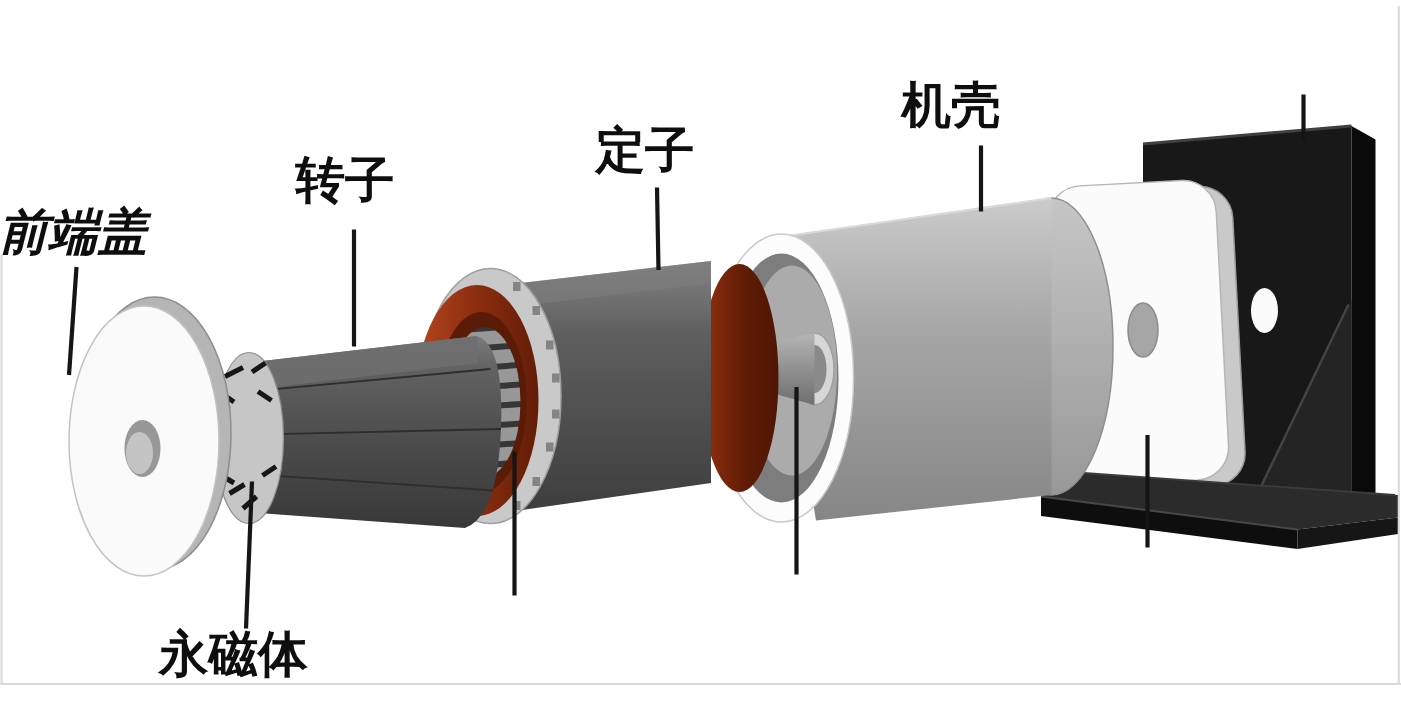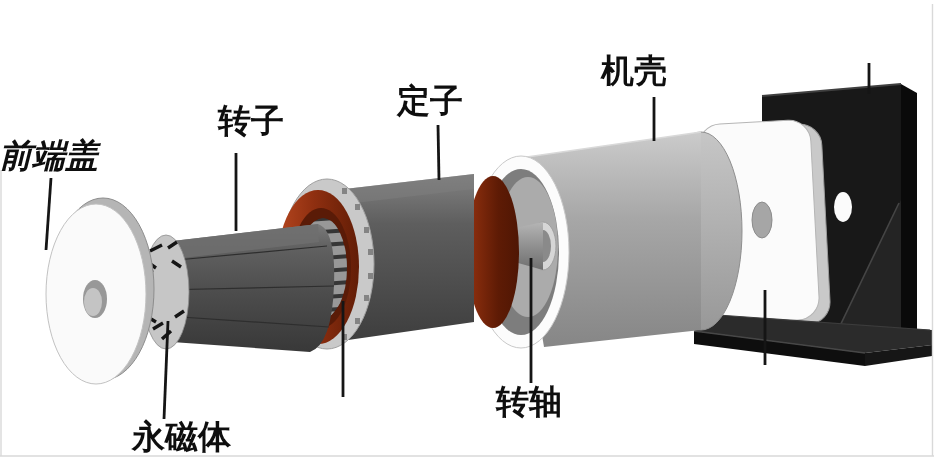--- a/index.html
+++ b/index.html
@@ -173,19 +173,18 @@
   </g>
 
   <g stroke="#d9d9d9" stroke-width="1.4">
     <line x1="1" y1="170" x2="1" y2="456"></line>
     <line x1="932.5" y1="4" x2="932.5" y2="456"></line>
     <line x1="0" y1="456" x2="934" y2="456"></line>
   </g>
 </svg>
 
   <div class="lbl" style="left:-1px;top:140px;font-style:italic;">前端盖</div>
-  <div class="lbl" style="left:197px;top:105px;margin-left:21px;">转子</div>
+  <div class="lbl" style="left:197px;top:105px;">转子</div>
   <div class="lbl" style="left:397px;top:85px;">定子</div>
   <div class="lbl" style="left:601px;top:55px;">机壳</div>
-  <div class="lbl" style="left:132px;top:421px;">永磁体</div>
-  <div class="lbl" style="left:496px;top:386px;">转轴</div>
+  <div class="lbl" style="left:106px;top:421px;">永磁体</div>
 
 </div>
 
 </body></html>

